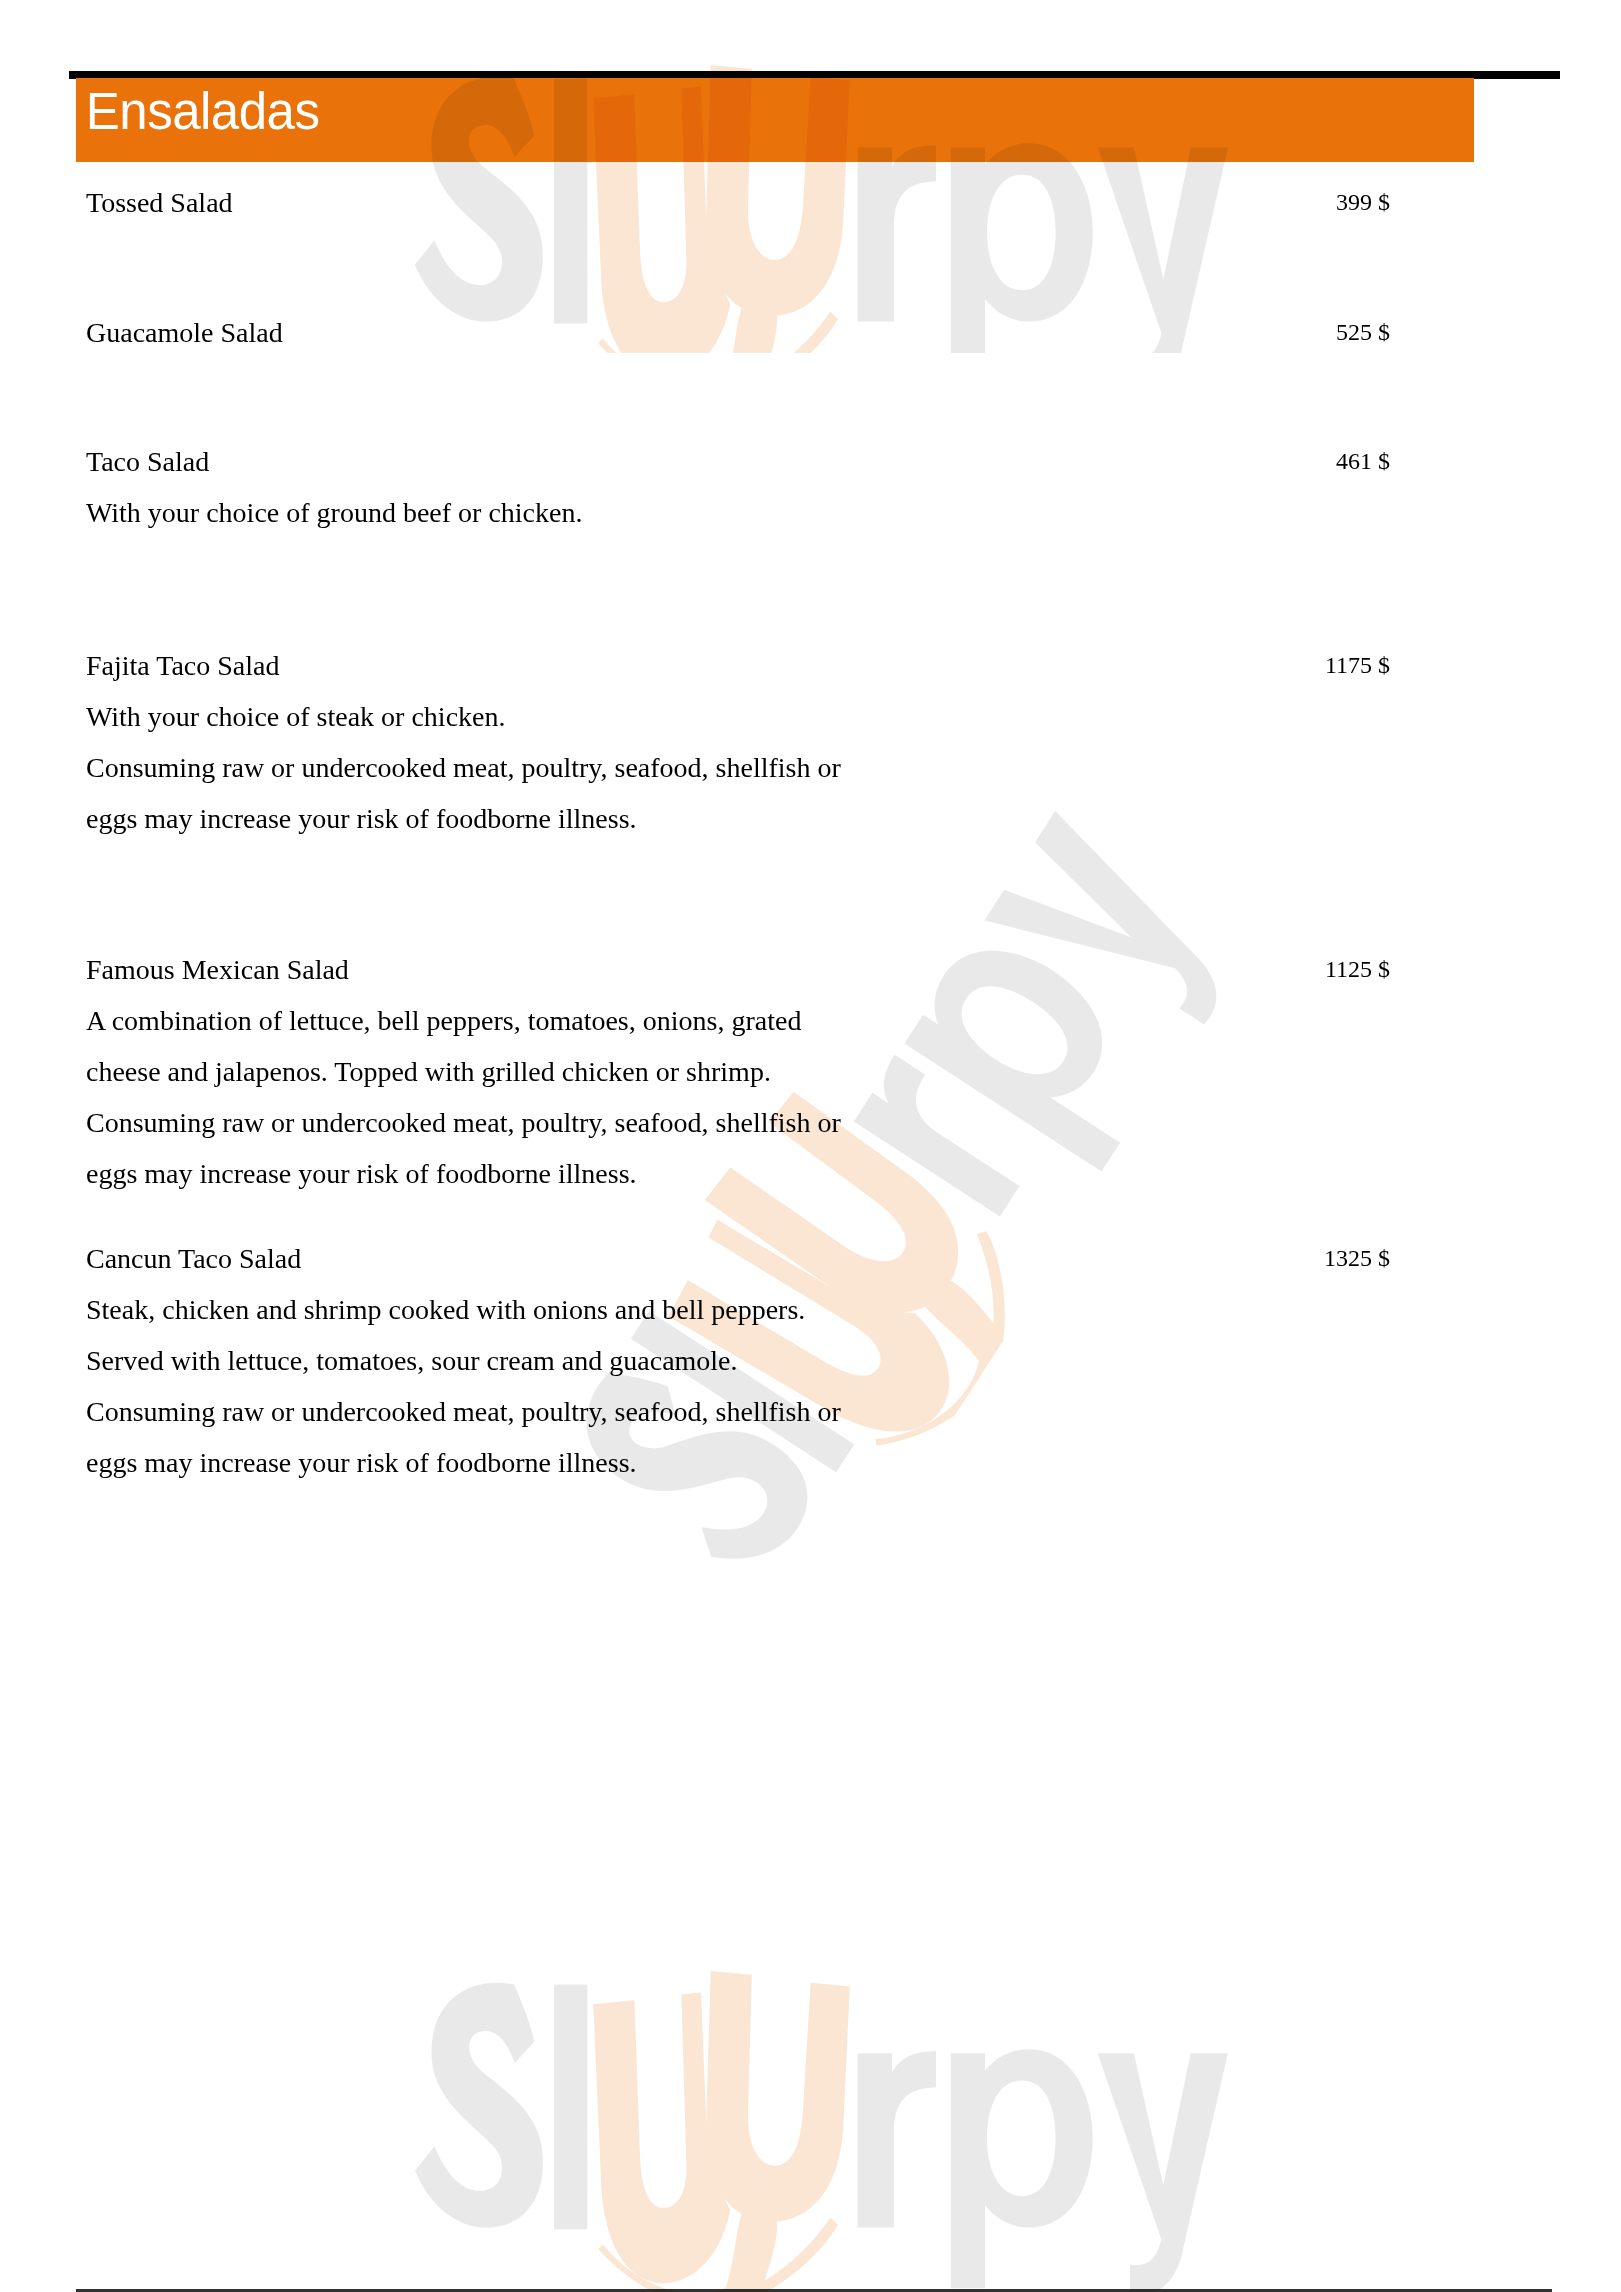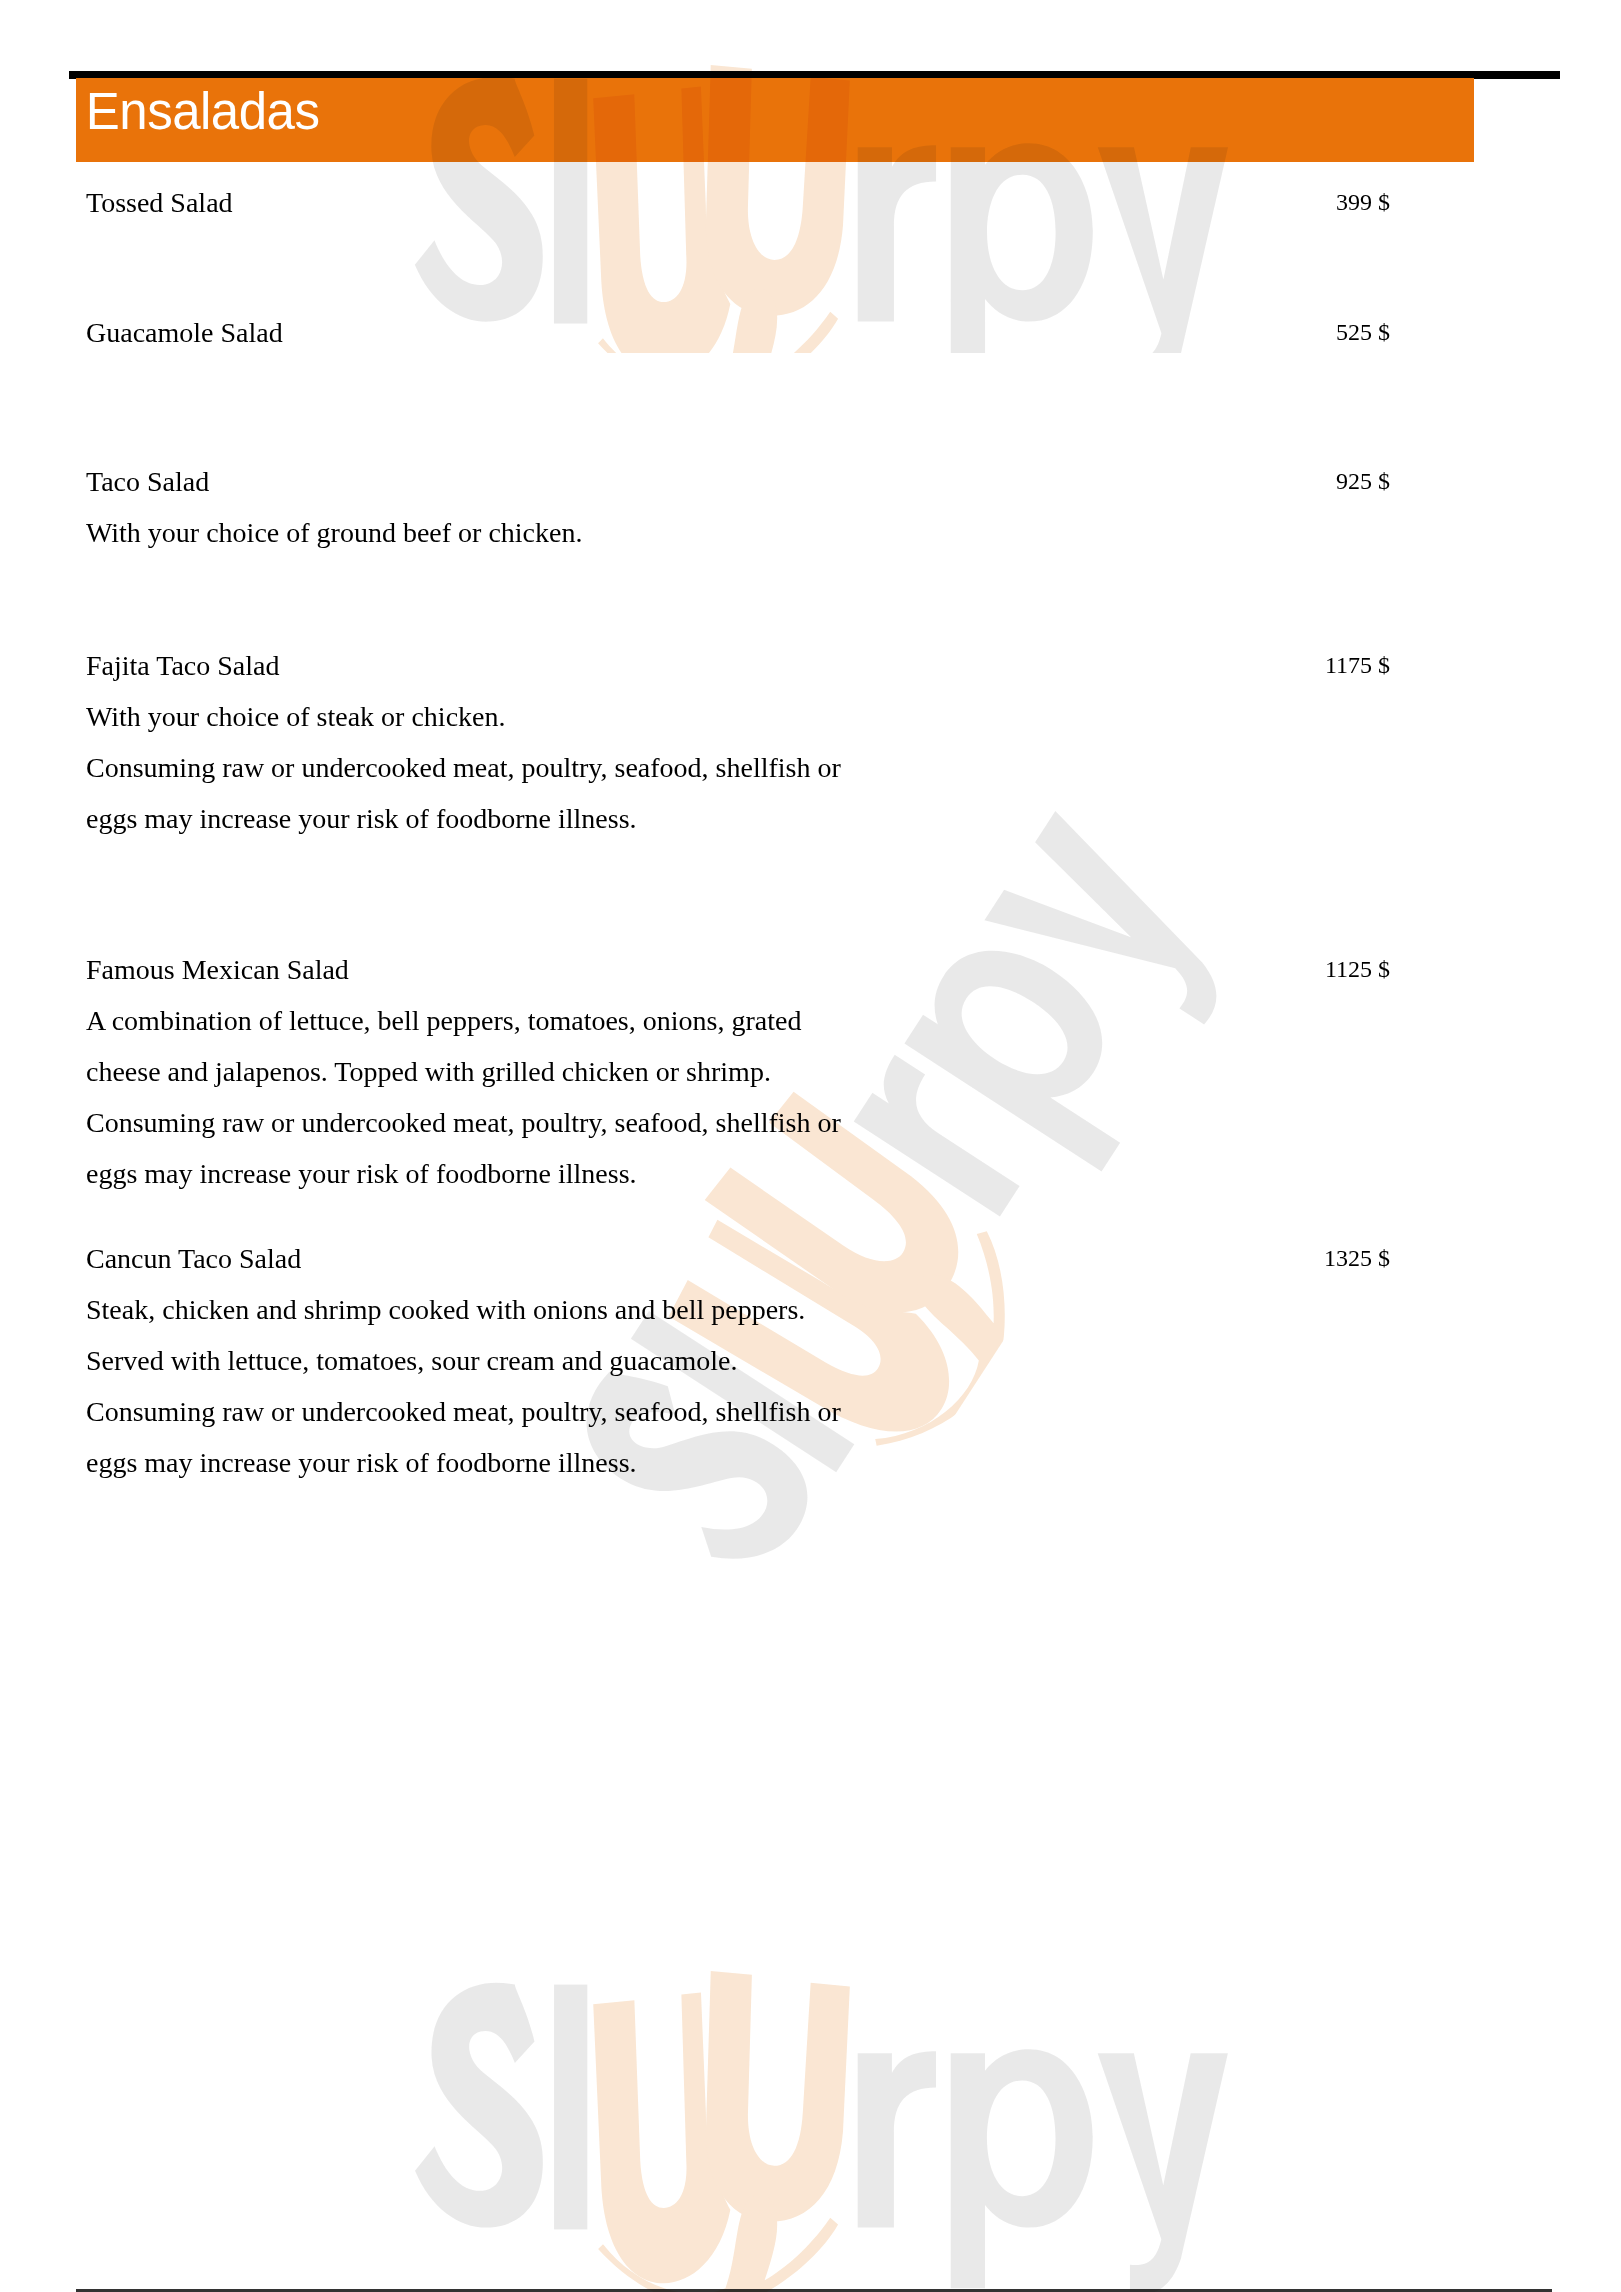--- a/index.html
+++ b/index.html
@@ -29,23 +29,23 @@
 <div class="menu-item" style="top:177px;">
   <span class="item-line item-name">Tossed Salad</span>
   <span class="item-price">399 $</span>
 </div>
 
 <div class="menu-item" style="top:307px;">
   <span class="item-line item-name">Guacamole Salad</span>
   <span class="item-price">525 $</span>
 </div>
 
-<div class="menu-item" style="top:436px;margin-top:20px;">
+<div class="menu-item" style="top:436px;">
   <span class="item-line item-name">Taco Salad</span>
-  <span class="item-price">925 $</span>
+  <span class="item-price">461 $</span>
   <div class="item-line">With your choice of ground beef or chicken.</div>
 </div>
 
 <div class="menu-item" style="top:617px;margin-top:23px;">
   <span class="item-line item-name">Fajita Taco Salad</span>
   <span class="item-price">1175 $</span>
   <div class="item-line">With your choice of steak or chicken.</div>
   <div class="item-line">Consuming raw or undercooked meat, poultry, seafood, shellfish or</div>
   <div class="item-line">eggs may increase your risk of foodborne illness.</div>
 </div>

